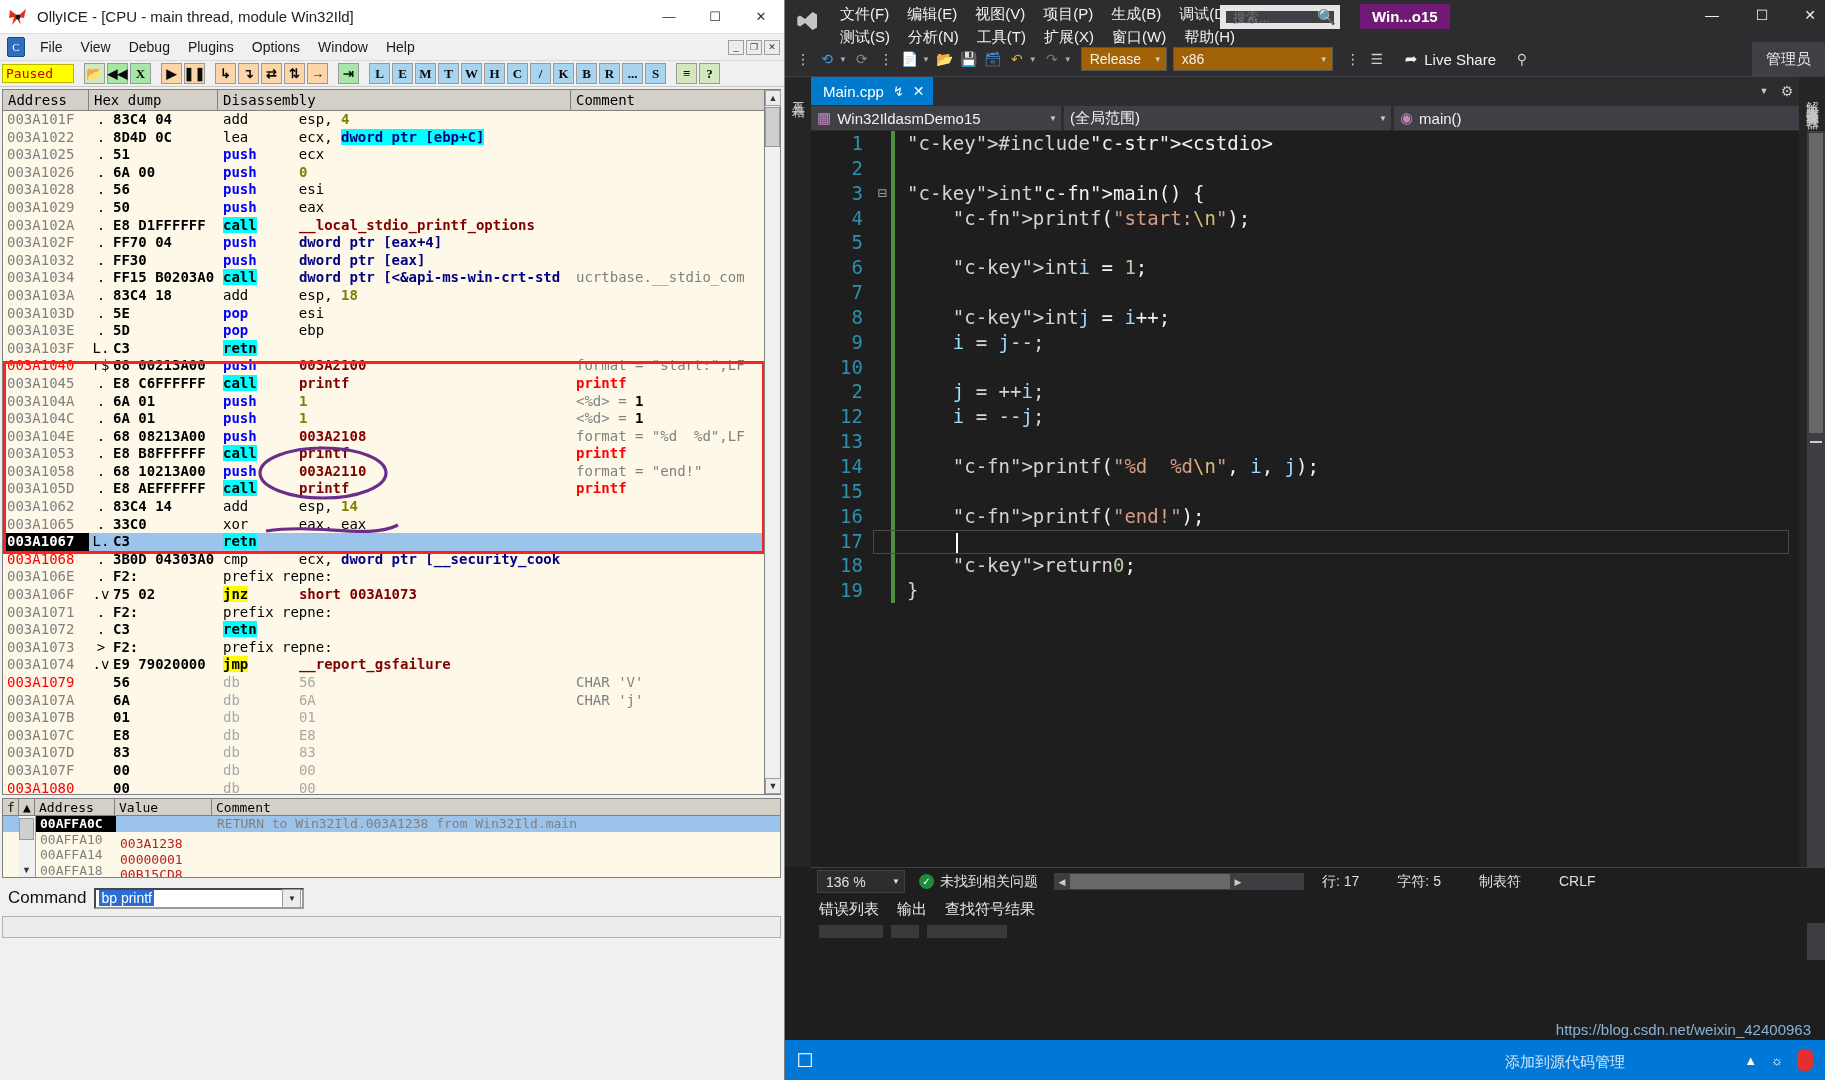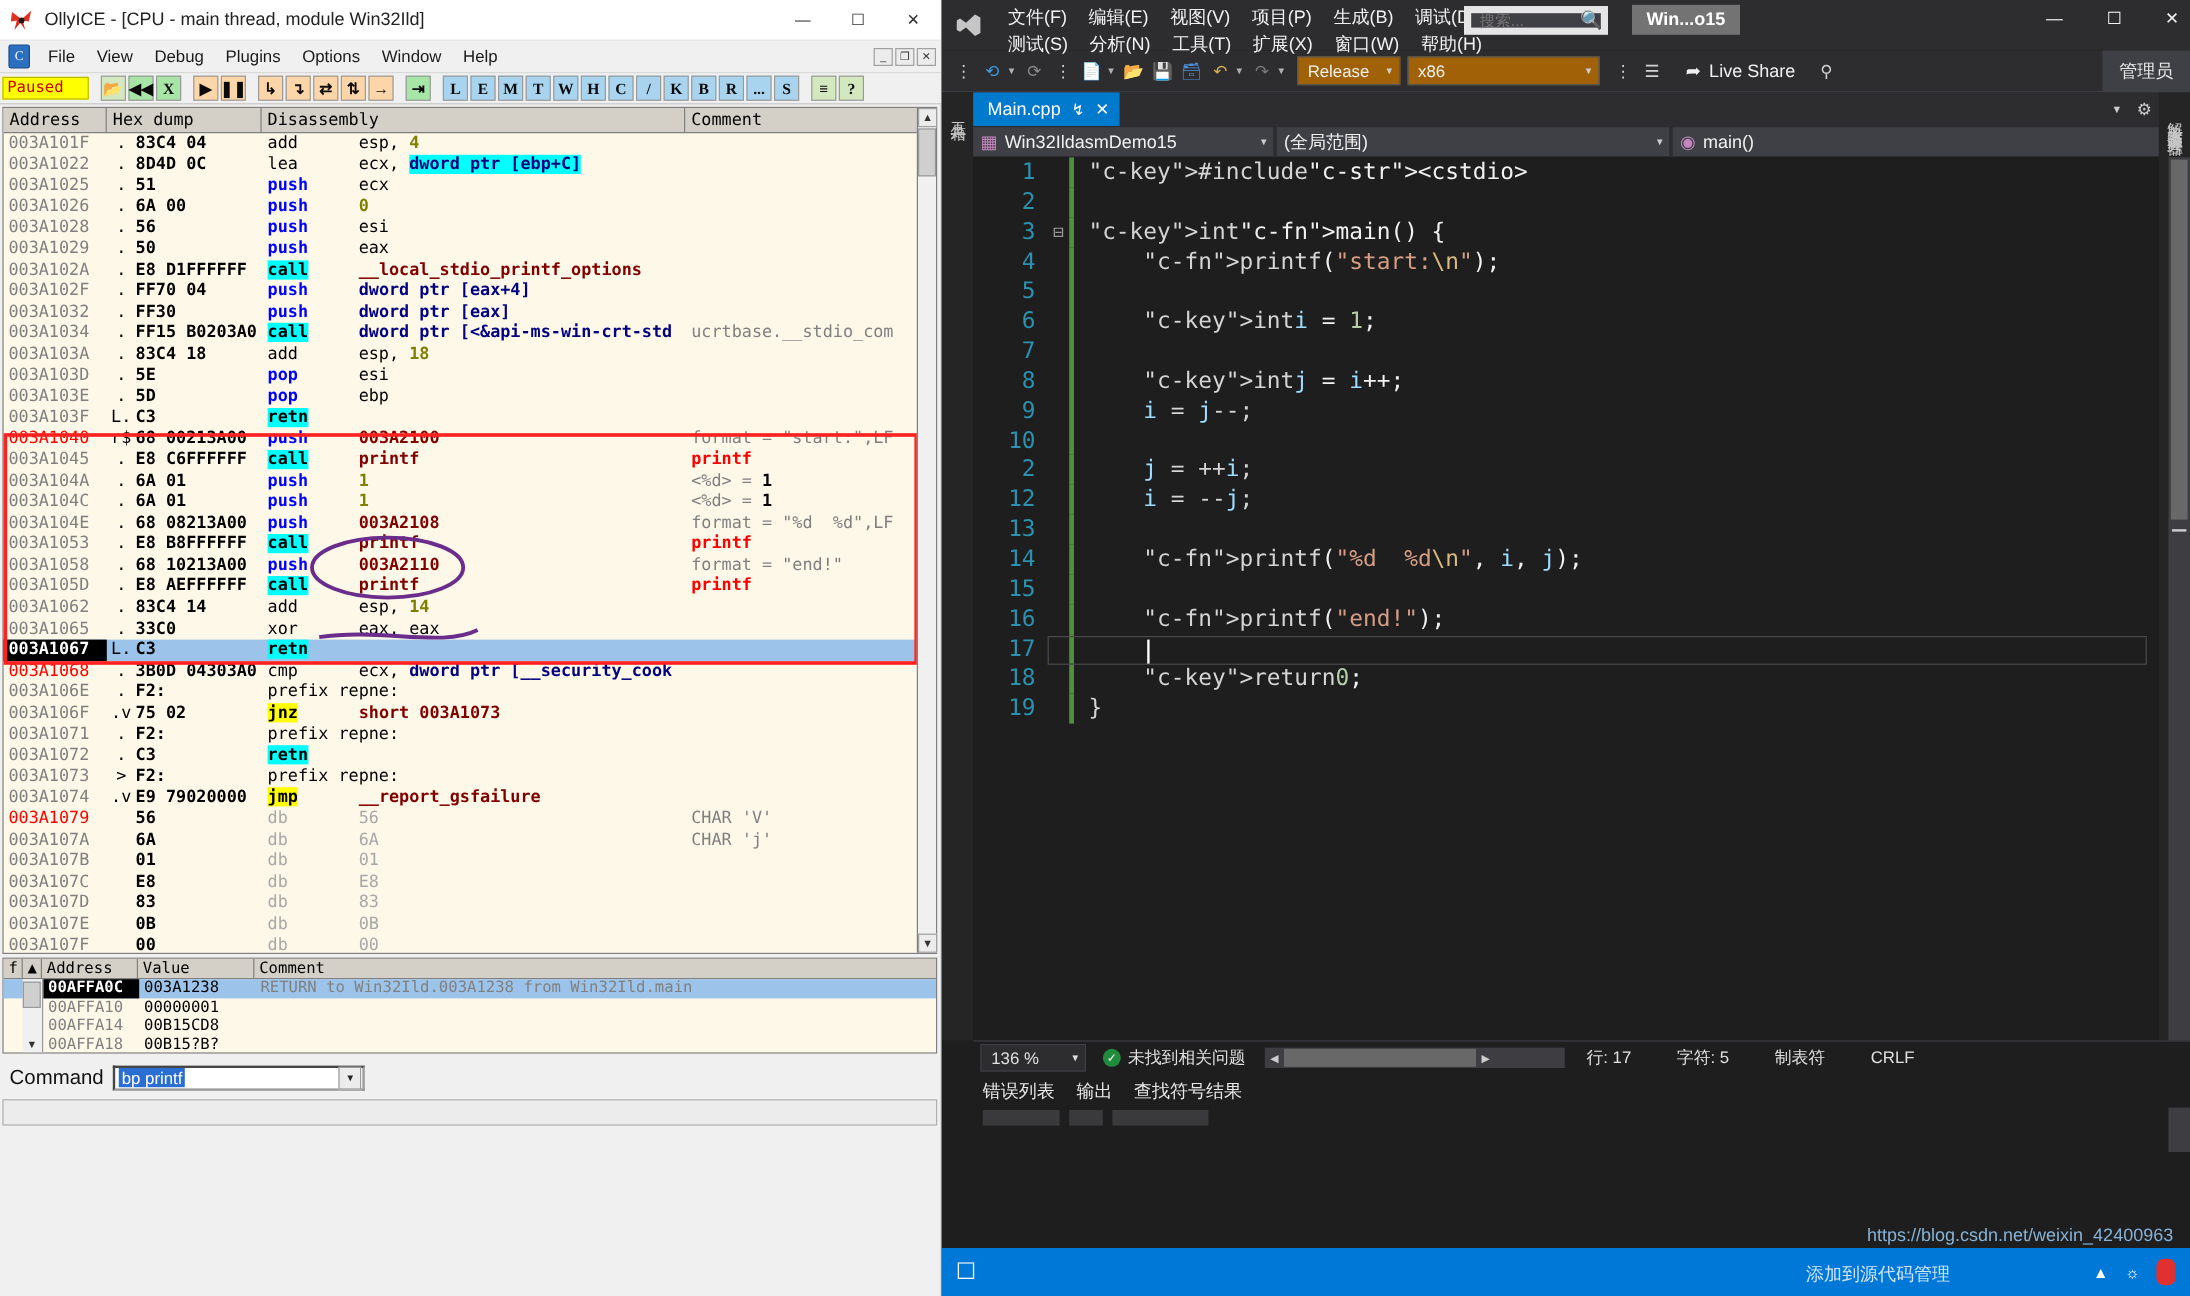--- a/index.html
+++ b/index.html
@@ -126,21 +126,21 @@
   }
   .stack-head {
     display:flex;height:17px;background:#d4d0c8;border-bottom:1px solid #808080;
     font-size:13px;font-family:"DejaVu Sans Mono", monospace;
   }
   .stack-head>div{padding-left:4px;border-right:1px solid #808080;line-height:17px;}
   .s-g{width:16px;} .s-sb{width:16px;} .s-a{width:80px;} .s-v{width:97px;} .s-c{width:540px;border-right:none!important;}
   .srow{display:flex;height:15.5px;line-height:15.5px;font-size:13px;white-space:pre;font-family:"DejaVu Sans Mono", monospace;}
   .srow .sa{width:80px;color:#808080;padding-left:4px;}
   .srow .sa.cur{background:#000;color:#fff;font-weight:bold;}
-  .srow .sv{width:97px;color:#000000;padding-left:4px;}
+  .srow .sv{width:97px;color:#b91c1c;padding-left:4px;margin-top:20px;}
   .srow .sc{color:#808080;padding-left:4px;}
   .srow.sel{background:#9cc4ea;}
 
   .cmd-bar {
     position:absolute; left:0; top:882px; width:783px; height:32px;
     background:#f0f0f0; display:flex; align-items:center;
   }
   .cmd-label{font-family:"Liberation Sans",sans-serif;font-size:17px;color:#111;margin-left:8px;}
   .cmd-input{
     margin-left:8px;width:210px;height:21px;border:2px inset #9a9a9a;background:#fff;
@@ -175,21 +175,21 @@
   }
   .vs-search {
     position:absolute; left:435px; top:5px; width:120px; height:24px;
     background:#3f3f46; border:6px solid #e5e5e5; display:flex; align-items:center;
   }
   .vs-search input {
     background:transparent;border:none;outline:none;color:#b8b8b8;font-size:13px;
     font-family:"Liberation Sans",sans-serif; width:86px; margin-left:5px;
   }
   .vs-proj-badge{
-    position:absolute; left:575px; top:4px; background:#737373; color:#fff;
+    position:absolute; left:575px; top:4px; background:#701a75; color:#fff;
     font-size:15px; font-weight:bold; padding:4px 12px;
   }
   .vs-wbtn {
     position:absolute; top:0; width:44px; height:30px; display:flex;
     align-items:center; justify-content:center; font-size:14px; color:#f1f1f1;
   }
 
   .vs-toolbar{
     height:35px; background:#2d2d30; display:flex; align-items:center; padding-left:6px;
     border-bottom:1px solid #3f3f46;
@@ -425,21 +425,20 @@
           <div class="drow"><span class="a">003A106F</span><span class="mk">.v</span><span class="h">75 02</span><span class="d"><span class="kw-jmp">jnz</span>      <span class="op-sym">short 003A1073</span></span><span class="cm"></span></div>
           <div class="drow"><span class="a">003A1071</span><span class="mk">.</span><span class="h">F2:</span><span class="d"><span>prefix repne:</span></span><span class="cm"></span></div>
           <div class="drow"><span class="a">003A1072</span><span class="mk">.</span><span class="h">C3</span><span class="d"><span class="kw-call">retn</span></span><span class="cm"></span></div>
           <div class="drow"><span class="a">003A1073</span><span class="mk">&gt;</span><span class="h">F2:</span><span class="d"><span>prefix repne:</span></span><span class="cm"></span></div>
           <div class="drow"><span class="a">003A1074</span><span class="mk">.v</span><span class="h">E9 79020000</span><span class="d"><span class="kw-jmp">jmp</span>      <span class="op-sym">__report_gsfailure</span></span><span class="cm"></span></div>
           <div class="drow"><span class="a red">003A1079</span><span class="mk"></span><span class="h">56</span><span class="d"><span class="gray">db</span>       <span class="gray">56</span></span><span class="cm">CHAR 'V'</span></div>
           <div class="drow"><span class="a">003A107A</span><span class="mk"></span><span class="h">6A</span><span class="d"><span class="gray">db</span>       <span class="gray">6A</span></span><span class="cm">CHAR 'j'</span></div>
           <div class="drow"><span class="a">003A107B</span><span class="mk"></span><span class="h">01</span><span class="d"><span class="gray">db</span>       <span class="gray">01</span></span><span class="cm"></span></div>
           <div class="drow"><span class="a">003A107C</span><span class="mk"></span><span class="h">E8</span><span class="d"><span class="gray">db</span>       <span class="gray">E8</span></span><span class="cm"></span></div>
           <div class="drow"><span class="a">003A107D</span><span class="mk"></span><span class="h">83</span><span class="d"><span class="gray">db</span>       <span class="gray">83</span></span><span class="cm"></span></div>
-          <div class="drow"><span class="a">003A107E</span><span class="mk"></span><span class="h">0B</span><span class="d"><span class="gray">db</span>       <span class="gray">0B</span></span><span class="cm"></span></div>
           <div class="drow"><span class="a">003A107F</span><span class="mk"></span><span class="h">00</span><span class="d"><span class="gray">db</span>       <span class="gray">00</span></span><span class="cm"></span></div>
           <div class="drow"><span class="a red">003A1080</span><span class="mk"></span><span class="h">00</span><span class="d"><span class="gray">db</span>       <span class="gray">00</span></span><span class="cm"></span></div>
         </div>
 
       <div style="position:absolute;left:0px;top:271px;width:762px;height:193px;border:3px solid #ff2020;pointer-events:none;"></div>
 
       <svg class="scribble" style="left:255px;top:78px;width:390px;height:390px;" width="390" height="390">
         <ellipse cx="65" cy="305" rx="63" ry="25" fill="none" stroke="#6b2d8c" stroke-width="3.2"></ellipse>
         <path d="M8 363 C 60 355, 110 372, 140 357" fill="none" stroke="#6b2d8c" stroke-width="3.2"></path>
       </svg>

